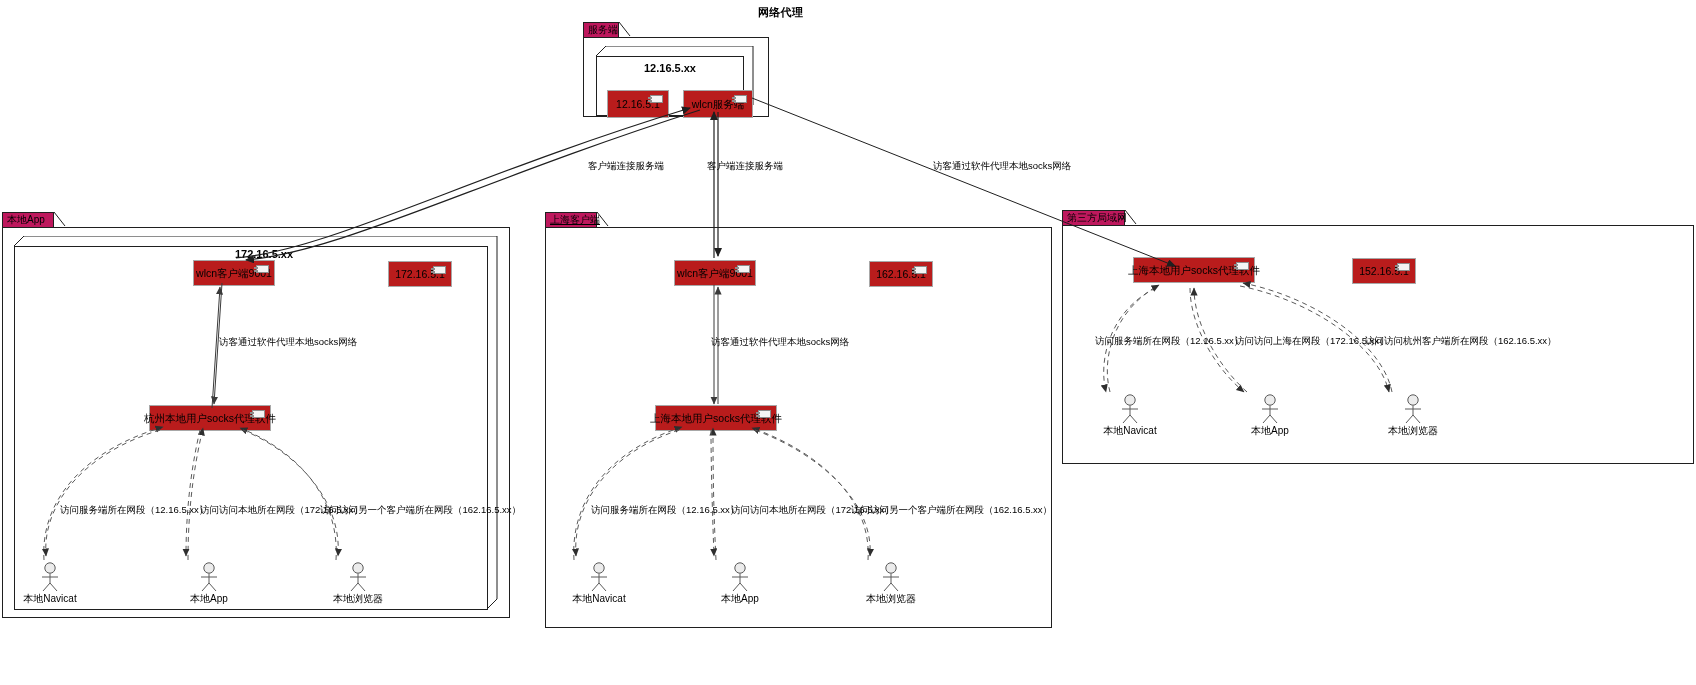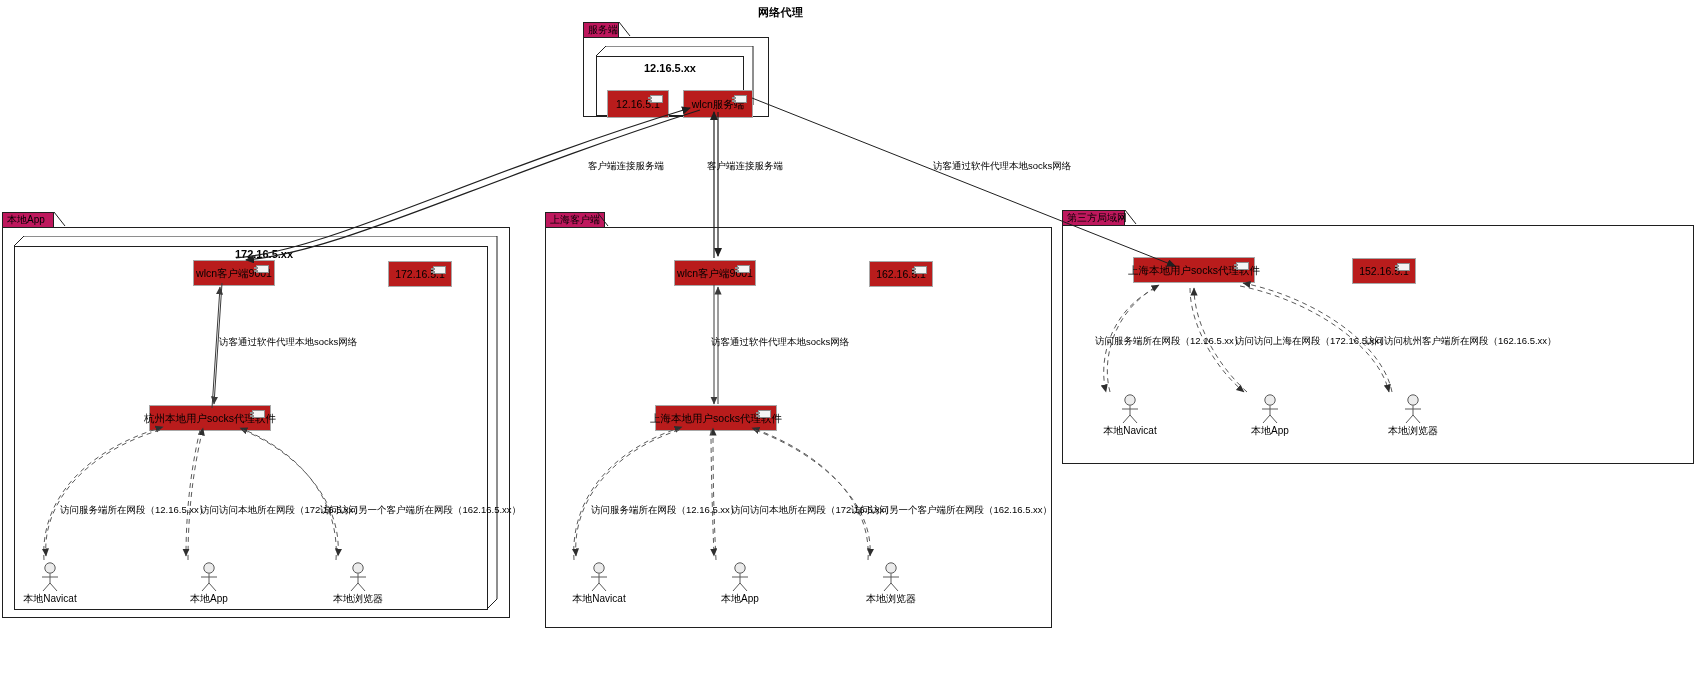--- a/index.html
+++ b/index.html
@@ -137,21 +137,21 @@
       <span class="comp-icon"></span>
       <span>172.16.5.1</span>
     </div>
     <div class="comp" style="left:147px;top:193px;width:122px;height:26px;">
       <span class="comp-icon"></span>
       <span>杭州本地用户socks代理软件</span>
     </div>
   </div>
 
   <div class="pkg" style="left:545px;top:212px;width:507px;height:416px;">
-    <div class="pkg-tab" style="width:60px;">
+    <div class="pkg-tab" style="width:52px;text-decoration:underline;">
       <span>上海客户端</span>
     </div>
     <svg class="pkg-tab-slash" style="left:52px;" viewBox="0 0 12 15">
       <path d="M0 0 L11 14" stroke="#1f1f1f" fill="none" stroke-width="1"></path>
     </svg>
     <div class="pkg-body" style="top:15px;"></div>
 
 
     <div class="comp" style="left:129px;top:48px;width:82px;height:26px;">
       <span class="comp-icon"></span>

